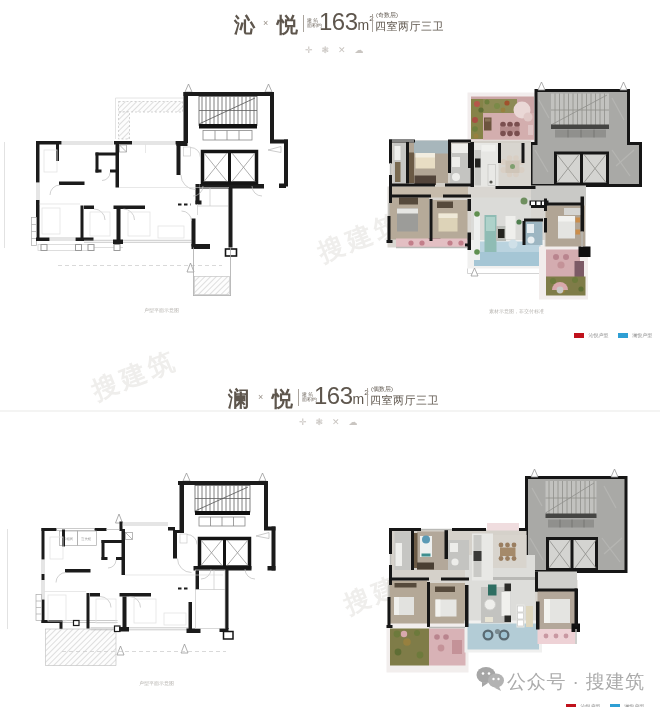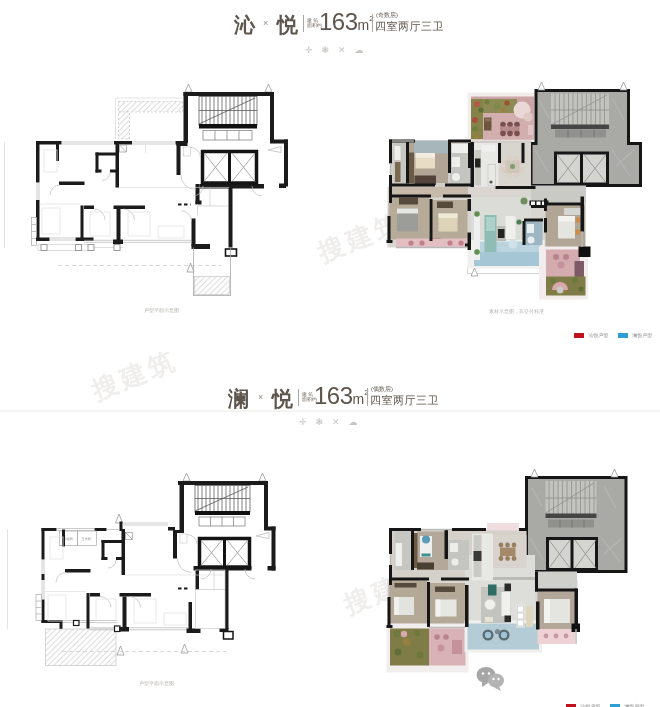--- a/index.html
+++ b/index.html
@@ -80,20 +80,21 @@
   <ellipse cx="11" cy="9" rx="9.5" ry="8" fill="#a6a6a6"></ellipse>
   <polygon points="7,16 7,21 13,17" fill="#a6a6a6"></polygon>
   <circle cx="8" cy="7.5" r="1.3" fill="#fff"></circle>
   <circle cx="14" cy="7.5" r="1.3" fill="#fff"></circle>
   <ellipse cx="21" cy="14.5" rx="8" ry="7" fill="#b3b3b3"></ellipse>
   <polygon points="24,20.5 26,25 19,21.5" fill="#b3b3b3"></polygon>
   <circle cx="18.5" cy="13" r="1.2" fill="#fff"></circle>
   <circle cx="23.5" cy="13" r="1.2" fill="#fff"></circle>
 </svg>
 
+<div class="abs" style="left:507px;top:669px;font-size:19px;color:#ababab;letter-spacing:0.8px;white-space:nowrap;">公众号 · 搜建筑</div>
 
 <div class="abs" style="left:4px;top:142px;width:1px;height:106px;background:#e2e2e2;"></div>
 
 <div class="abs" style="left:7px;top:529px;width:1px;height:100px;background:#e2e2e2;"></div>
 
 <svg class="abs" style="left:25px;top:78px;" width="270" height="225" viewBox="25 78 270 225">
  <defs>
   <pattern id="hatch1" width="4" height="4" patternUnits="userSpaceOnUse" patternTransform="rotate(45)">
     <rect width="4" height="4" fill="#fdfdfd"></rect>
           <line x1="0" y1="0" x2="0" y2="4" stroke="#c9c9c9" stroke-width="1.2"></line>

